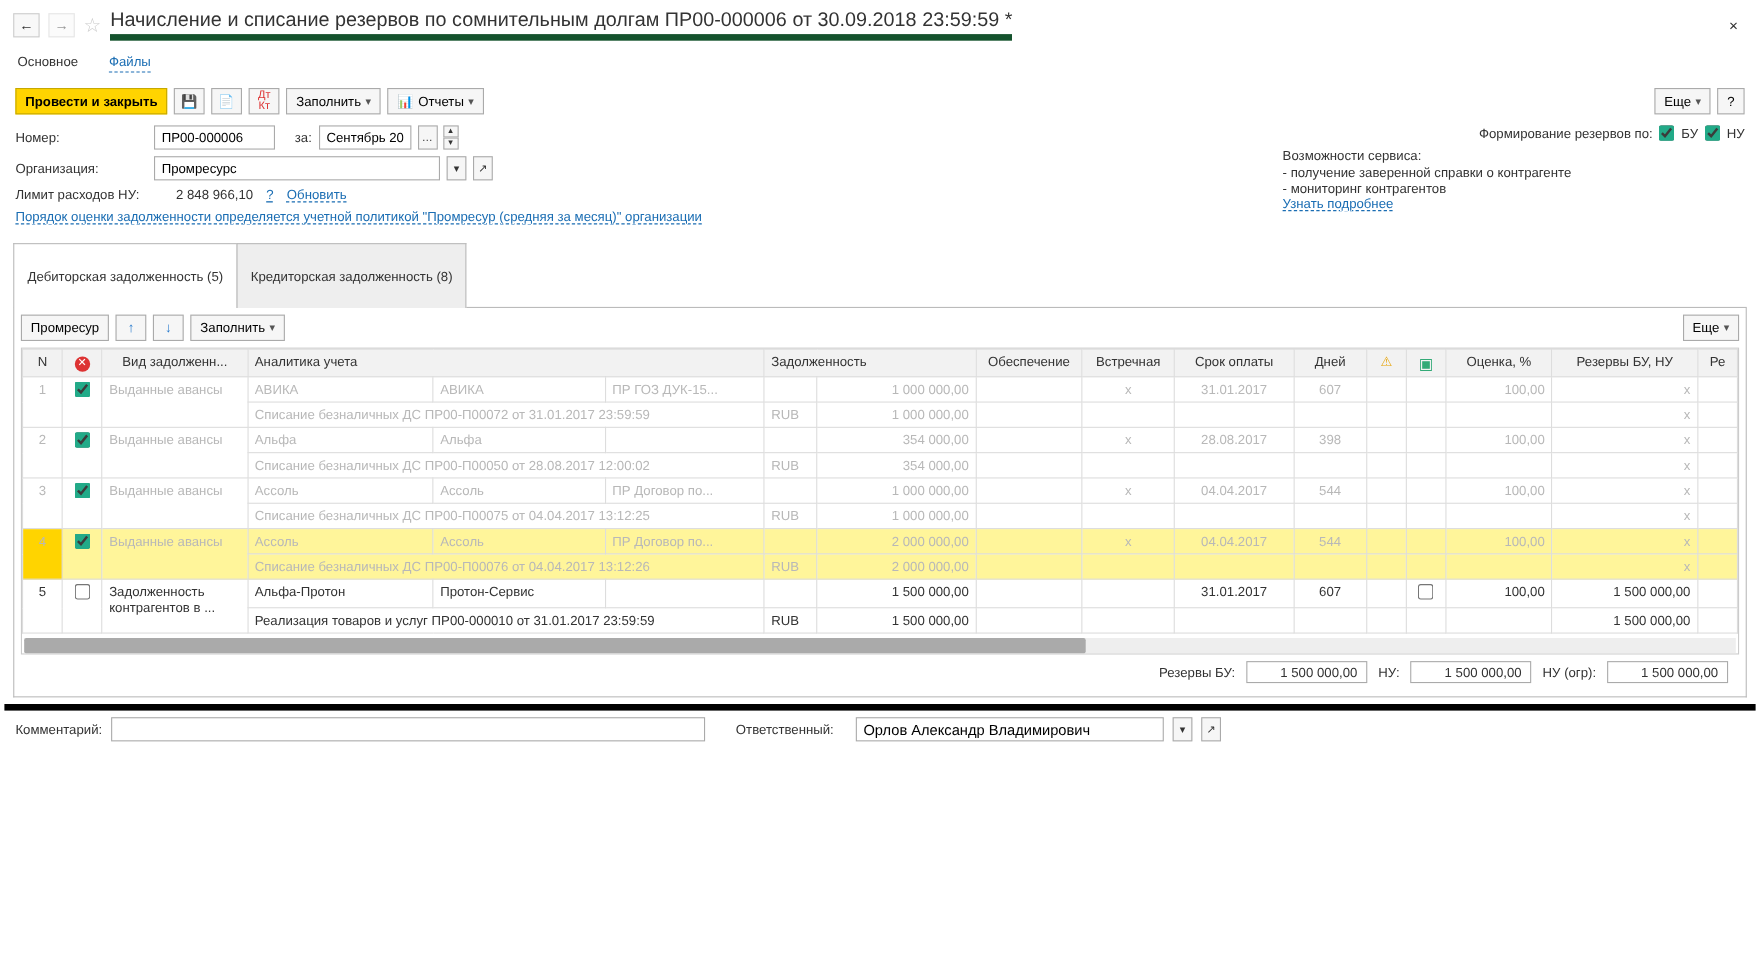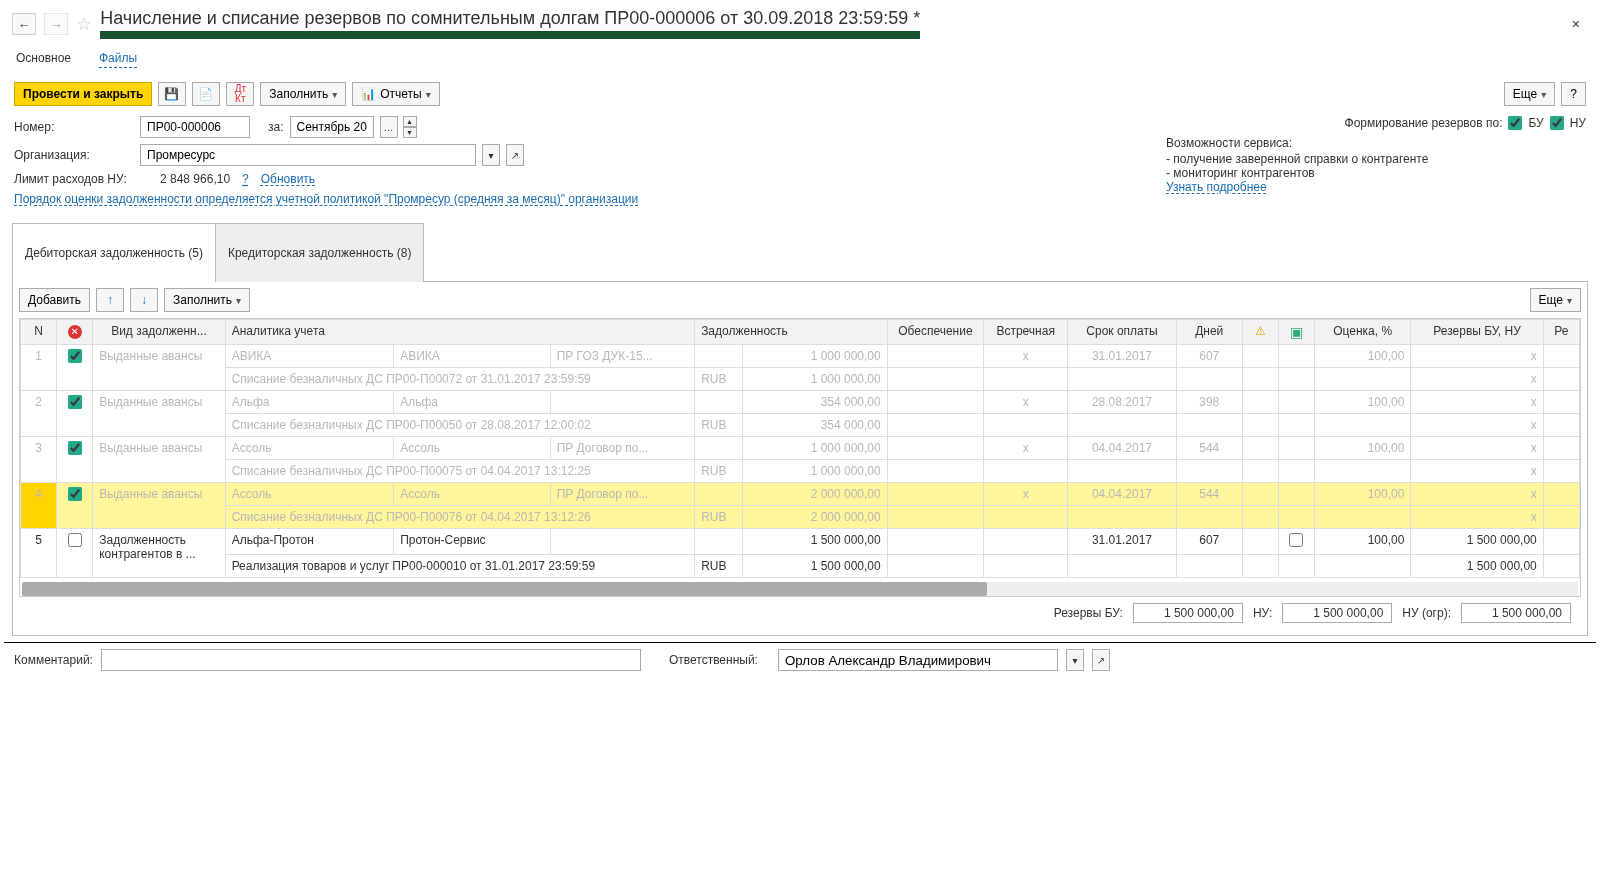--- a/index.html
+++ b/index.html
@@ -1,37 +1,37 @@
 <!DOCTYPE html>
 <html><head>
 <meta charset="utf-8">
 <style>
 * { box-sizing: border-box; margin: 0; padding: 0; }
 body { font-family: Arial, sans-serif; font-size: 12px; color: #333; background: #fff; padding: 4px; }
 .header { display: flex; align-items: center; gap: 8px; padding: 4px 8px; }
 .nav-btn { width: 24px; height: 22px; border: 1px solid #ccc; background: #f8f8f8; display: flex; align-items: center; justify-content: center; cursor: pointer; font-size: 13px; }
 .star-icon { color: #ccc; font-size: 18px; }
-.title { font-size: 18px; font-weight: normal; border-bottom: 8px solid #14532d; padding-bottom: 2px; display:inline-block; }
+.title { font-size: 18px; font-weight: normal; border-bottom: 6px solid #14532d; padding-bottom: 2px; display:inline-block; }
 .close-x { margin-left: auto; font-size: 14px; cursor: pointer; padding: 0 8px; }
 .tabs-top { display: flex; gap: 28px; padding: 8px 12px; }
 .tab-link { color: #333; cursor: pointer; padding-bottom: 2px; }
 .tab-link.active-link { color: #1a6db3; border-bottom: 1px dashed #1a6db3; }
 .toolbar { display: flex; gap: 6px; padding: 6px 10px; align-items: center; }
 .btn { border: 1px solid #aaa; background: #f6f6f6; padding: 3px 8px; cursor: pointer; display: flex; align-items: center; gap: 4px; font-size: 12px; height: 24px; }
 .btn-yellow { background: #ffd400; border-color: #c6a800; font-weight: bold; }
 .btn-icon { width: 28px; justify-content: center; }
 .toolbar-right { margin-left: auto; display: flex; gap: 6px; }
 .form-area { display: flex; gap: 40px; padding: 4px 10px 10px 10px; }
 .form-left { flex: 1; }
 .form-row { display: flex; align-items: center; margin-bottom: 6px; gap: 6px; }
 .form-label { width: 120px; }
 .input { border: 1px solid #aaa; padding: 2px 6px; height: 22px; background: #fff; font-size:12px; }
 .input-num { width: 110px; }
 .input-period { width: 84px; }
-.input-org { width: 336px; }
+.input-org { width: 260px; }
 .mini-btn { width: 18px; height: 22px; border:1px solid #aaa; background:#f6f6f6; display:flex;align-items:center;justify-content:center; font-size:10px; cursor:pointer;}
 .link { color: #1a6db3; text-decoration: underline; text-decoration-style: dashed; cursor: pointer; text-underline-offset: 2px; }
 .form-right { width: 420px; font-size: 12px; }
 .form-right-head { display:flex; align-items:center; gap:6px; margin-bottom:6px; justify-content: flex-end;}
 .chk { width:14px; height:14px; accent-color: #2a8; }
 .spark-title { font-weight: bold; font-size: 14px; margin-bottom:2px;}
 .spark-sub { margin-bottom:2px; }
 .tab-strip { display: flex; border-bottom: 1px solid #bbb; margin: 0 8px; }
 .tab { border: 1px solid #bbb; border-bottom: none; padding: 22px 12px; background: #eee; cursor: pointer; position: relative; top: 1px; margin-right:-1px;text-align:right;}
 .tab.active { background: #fff; }
@@ -45,21 +45,21 @@
 .center-cell { text-align:center; }
 .dim { color: #b8b8b8; }
 .row-yellow td { background: #fff59a !important; }
 .row-yellow .n-cell { background: #ffd400 !important; }
 tr.sub td { border-top:none; }
 .del-icon { display:inline-block; width:14px;height:14px; border-radius:50%; background:#d33; color:#fff; text-align:center; line-height:14px; font-size:10px;}
 .warn-icon { color:#e6a100; }
 .blue-icon { color:#3a7; font-size:14px;}
 .totals { display:flex; justify-content:flex-end; gap:10px; align-items:center; padding:6px 10px; }
 .total-val { border:1px solid #aaa; padding:2px 8px; text-align:right; min-width:110px; display:inline-block;}
-.footer { display:flex; align-items:center; gap:8px; padding:6px 10px; border-top:1px solid #000000; margin-top:4px;}
+.footer { display:flex; align-items:center; gap:8px; padding:6px 10px; border-top:6px solid #000000; margin-top:4px;}
 .comment-input { flex:1; border:1px solid #aaa; height:22px; padding:2px 6px; max-width:540px;}
 .resp-input { border:1px solid #aaa; height:22px; padding:2px 6px; width:280px;margin-left:12px;}
 .scrollbar-fake { height:14px; background:#eee; margin:4px 2px 0 2px; position:relative;}
 .scrollbar-thumb { position:absolute; left:0; width:62%; height:100%; background:#aaa; border-radius:2px;}
 .dropdown-arrow::after { content:" ▾"; font-size:10px; color:#555;}
 .small-arrows { display:flex; flex-direction:column; margin-left:-1px;}
 .small-arrows div{height:11px;width:14px;border:1px solid #aaa;background:#f6f6f6;font-size:7px;display:flex;align-items:center;justify-content:center;cursor:pointer;}
 </style>
 </head>
 <body>
@@ -137,21 +137,21 @@
   </div>
 </div>
 
 <div class="tab-strip">
   <div class="tab active">Дебиторская задолженность (5)</div>
   <div class="tab">Кредиторская задолженность (8)</div>
 </div>
 
 <div class="tab-body">
   <div class="sub-toolbar">
-    <button class="btn">Добавить</button>
+    <button class="btn">Промресур</button>
     <button class="btn btn-icon" style="color:#27c;">↑</button>
     <button class="btn btn-icon" style="color:#27c;">↓</button>
     <button class="btn dropdown-arrow">Заполнить</button>
     <div style="margin-left:auto">
         <button class="btn dropdown-arrow">Еще</button>
       </div>
   </div>
 
   <div class="table-wrap">
     <table>

